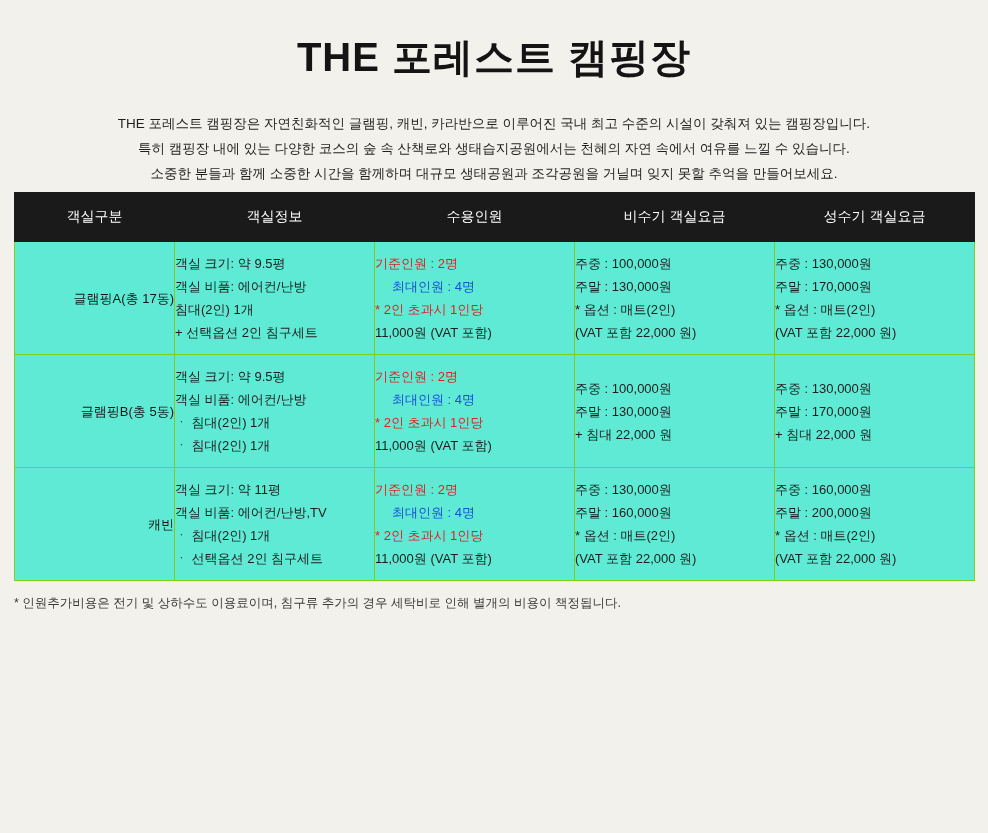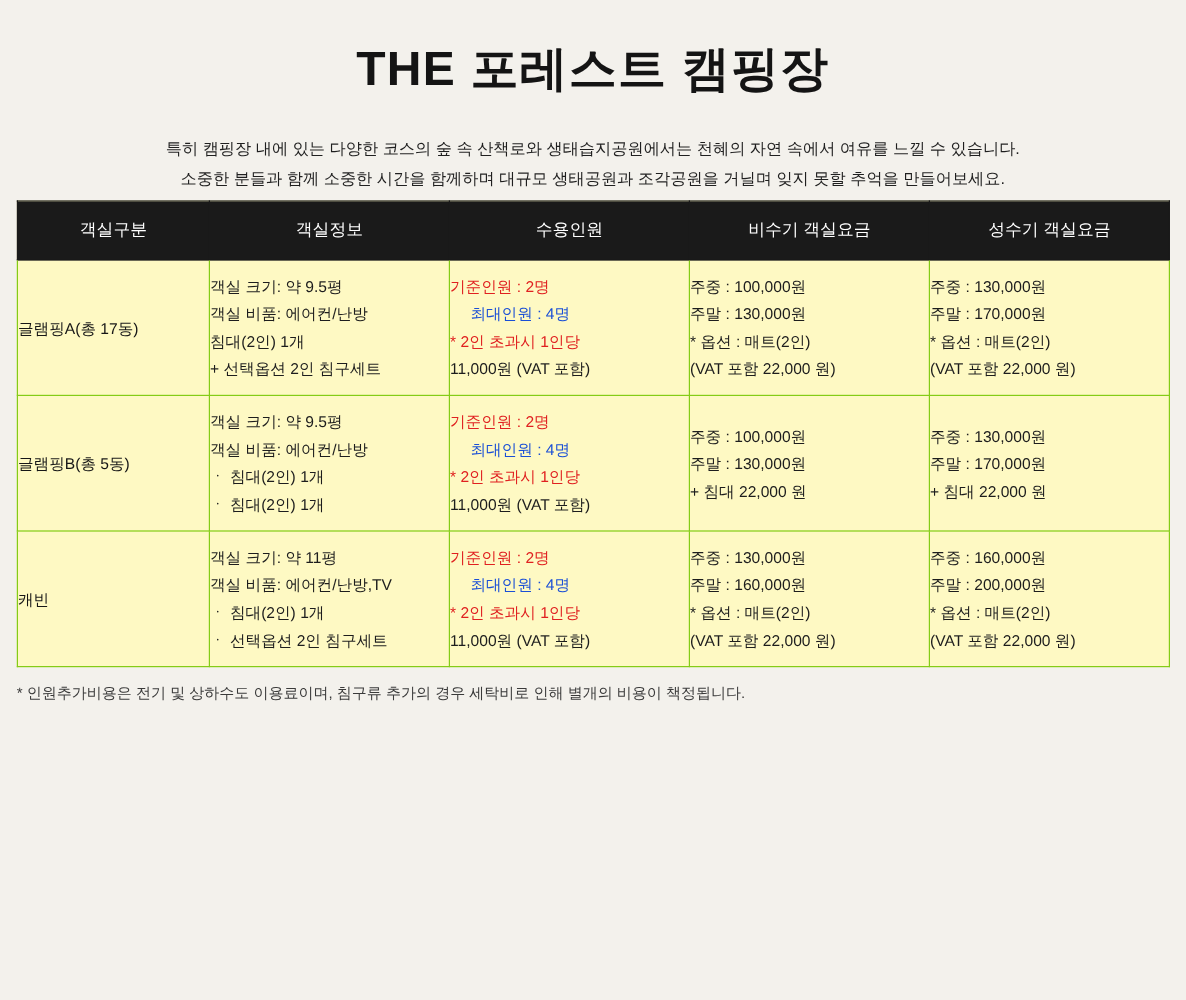--- a/index.html
+++ b/index.html
@@ -44,41 +44,41 @@
   .note-top {
     font-size: 13px;
     font-weight: bold;
     color: #e11b1b;
     padding: 14px 2px 8px 2px;
   }
   table.rate-table {
     border-collapse: collapse;
     width: 960px;
     table-layout: fixed;
-    background: #fef9c3;
+    background: #5eead4;
   }
   table.rate-table th {
     background: #1a1a1a;
     color: #ffffff;
     font-size: 14px;
     font-weight: normal;
     height: 46px;
     border: 1px solid #1a1a1a;
     text-align: center;
     vertical-align: middle;
   }
   table.rate-table td {
     border: 1px solid #84cc16;
     vertical-align: middle;
     font-size: 13px;
     line-height: 23px;
     padding: 10px 0;
   }
   td.room-name {
-    text-align: left;
+    text-align: right;
     font-size: 14px;
     color: #161616;
   }
   td.cell-pad {
     padding-left: 22px;
     padding-right: 8px;
   }
   td.cell-pad2 {
     padding-left: 20px;
     padding-right: 8px;
@@ -101,20 +101,21 @@
   }
 </style>
 </head>
 <body>
 
 <div class="page">
 
   <div class="title">THE 포레스트 캠핑장</div>
 
   <div class="intro">
+    <div>THE 포레스트 캠핑장은 자연친화적인 글램핑, 캐빈, 카라반으로 이루어진 국내 최고 수준의 시설이 갖춰져 있는 캠핑장입니다.</div>
     <div>특히 캠핑장 내에 있는 다양한 코스의 숲 속 산책로와 생태습지공원에서는 천혜의 자연 속에서 여유를 느낄 수 있습니다.</div>
     <div>소중한 분들과 함께 소중한 시간을 함께하며 대규모 생태공원과 조각공원을 거닐며 잊지 못할 추억을 만들어보세요.</div>
   </div>
 
 
   <table class="rate-table">
     <colgroup>
       <col style="width:160px">
       <col style="width:200px">
       <col style="width:200px">

